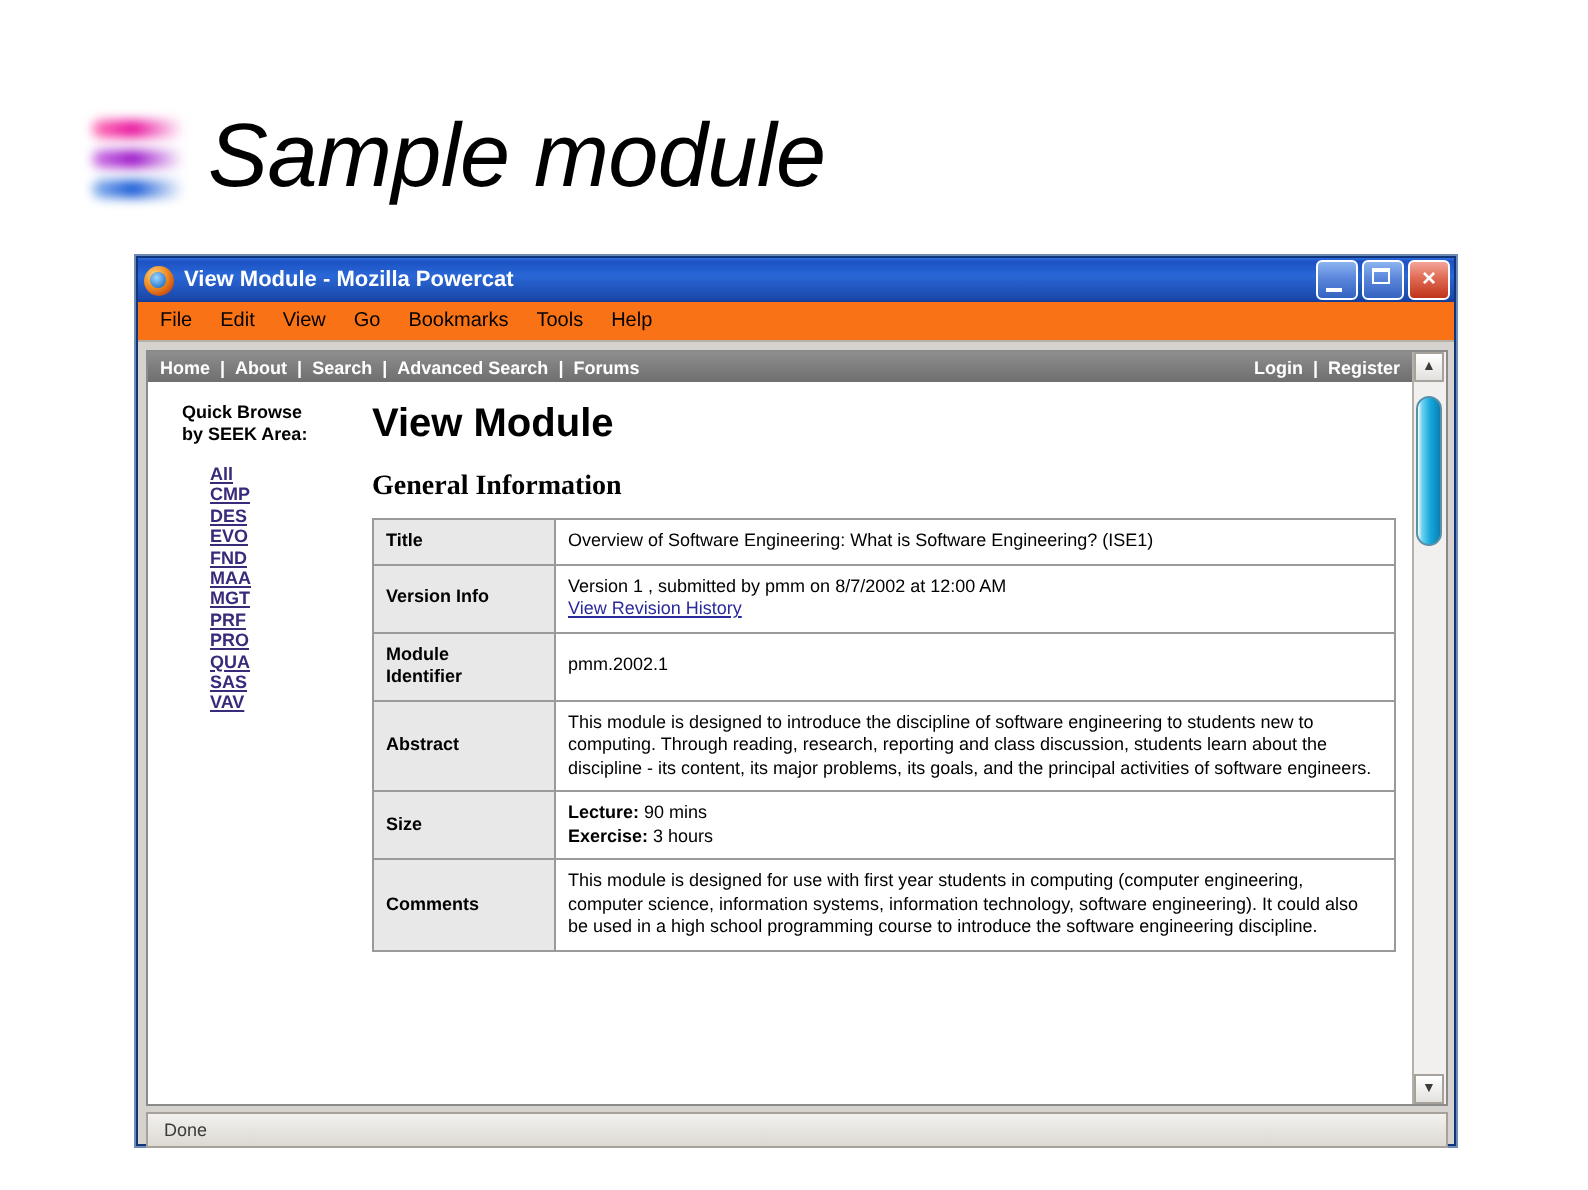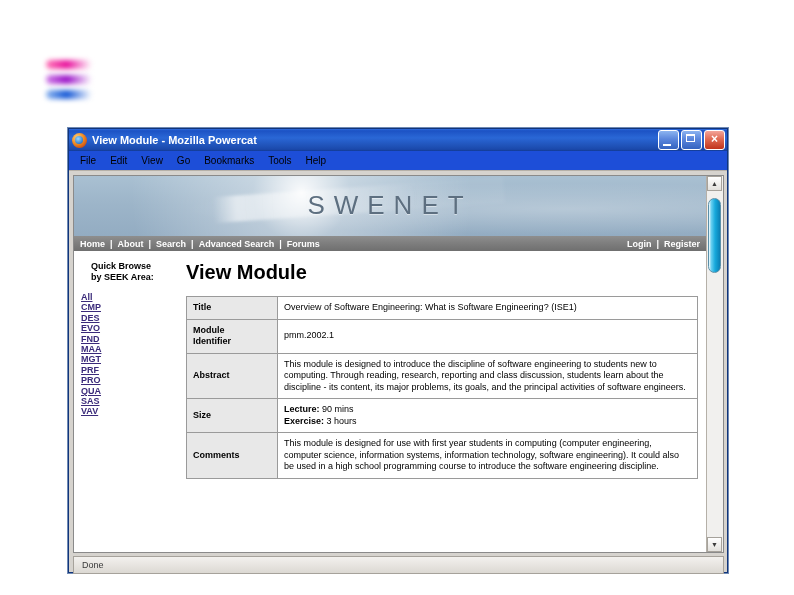--- a/index.html
+++ b/index.html
@@ -120,21 +120,21 @@
   }
   .glyph-close {
     position: absolute; left: 0; top: 0; right: 0; bottom: 0;
     color: #ffffff; font-size: 12px; font-weight: bold;
     line-height: 16px; text-align: center;
   }
 
   
   #menu-bar {
     height: 20px;
-    background: #1d4ed8;
+    background: #f97316;
     border-bottom: 1px solid #b5b0a8;
     display: flex;
     align-items: center;
     padding-left: 4px;
     box-sizing: border-box;
   }
   #menu-bar .menu-item {
     font-size: 10px;
     color: #000000;
     padding: 2px 7px;
@@ -223,20 +223,21 @@
     margin-left: 10px;
   }
   .seek-link {
     display: block;
     font-size: 9px;
     font-weight: bold;
     color: #3a2a7a;
     text-decoration: underline;
     line-height: 10.4px;
     white-space: nowrap;
+    margin-left: 24px;
   }
 
   #main-column { flex: 1 1 auto; padding-right: 8px; }
   #page-title {
     font-family: Liberation Sans, sans-serif;
     font-size: 20px;
     font-weight: bold;
     color: #000000;
     margin: 0 0 12px 0;
   }
@@ -322,20 +323,21 @@
 </style>
 </head>
 <body>
 
 <div id="slide-header">
   <div id="bullet-graphic">
     <div class="bar b1"></div>
     <div class="bar b2"></div>
     <div class="bar b3"></div>
   </div>
+  <div id="slide-title">Sample module</div>
 </div>
 
 <div id="browser-window">
 
   <div id="title-bar">
     <div class="ff-icon"></div>
     <div id="window-title">View Module - Mozilla Powercat</div>
     <div id="window-controls">
       <div class="wbtn">
         <span class="glyph-min"></span>
@@ -355,23 +357,20 @@
     <span class="menu-item">View</span>
     <span class="menu-item">Go</span>
     <span class="menu-item">Bookmarks</span>
     <span class="menu-item">Tools</span>
     <span class="menu-item">Help</span>
   </div>
 
   <div id="page-viewport">
     <div id="page-content">
 
-      <div id="site-banner">
-        <div id="banner-wordmark">SWENET</div>
-      </div>
 
       <div id="nav-bar">
         <div id="nav-left">
           <span class="nav-link">Home</span>
           <span class="nav-sep">|</span>
           <span class="nav-link">About</span>
           <span class="nav-sep">|</span>
           <span class="nav-link">Search</span>
           <span class="nav-sep">|</span>
           <span class="nav-link">Advanced Search</span>
@@ -399,26 +398,34 @@
           <a class="seek-link" href="#">MGT</a>
           <a class="seek-link" href="#">PRF</a>
           <a class="seek-link" href="#">PRO</a>
           <a class="seek-link" href="#">QUA</a>
           <a class="seek-link" href="#">SAS</a>
           <a class="seek-link" href="#">VAV</a>
         </div>
 
         <div id="main-column">
           <h1 id="page-title">View Module</h1>
+          <h2 id="section-title">General Information</h2>
 
           <table id="info-table">
             <tbody>
               <tr>
                 <td class="label-cell">Title</td>
                 <td class="value-cell">Overview of Software Engineering: What is Software Engineering? (ISE1)</td>
+              </tr>
+              <tr>
+                <td class="label-cell">Version Info</td>
+                <td class="value-cell">
+                  <span>Version 1 , submitted by pmm on 8/7/2002 at 12:00 AM</span>
+                  <a class="revision-link" href="#">View Revision History</a>
+                </td>
               </tr>
               <tr>
                 <td class="label-cell">Module
 Identifier</td>
                 <td class="value-cell">pmm.2002.1</td>
               </tr>
               <tr>
                 <td class="label-cell">Abstract</td>
                 <td class="value-cell">This module is designed to introduce the discipline of software engineering to students new to computing. Through reading, research, reporting and class discussion, students learn about the discipline - its content, its major problems, its goals, and the principal activities of software engineers.</td>
               </tr>

